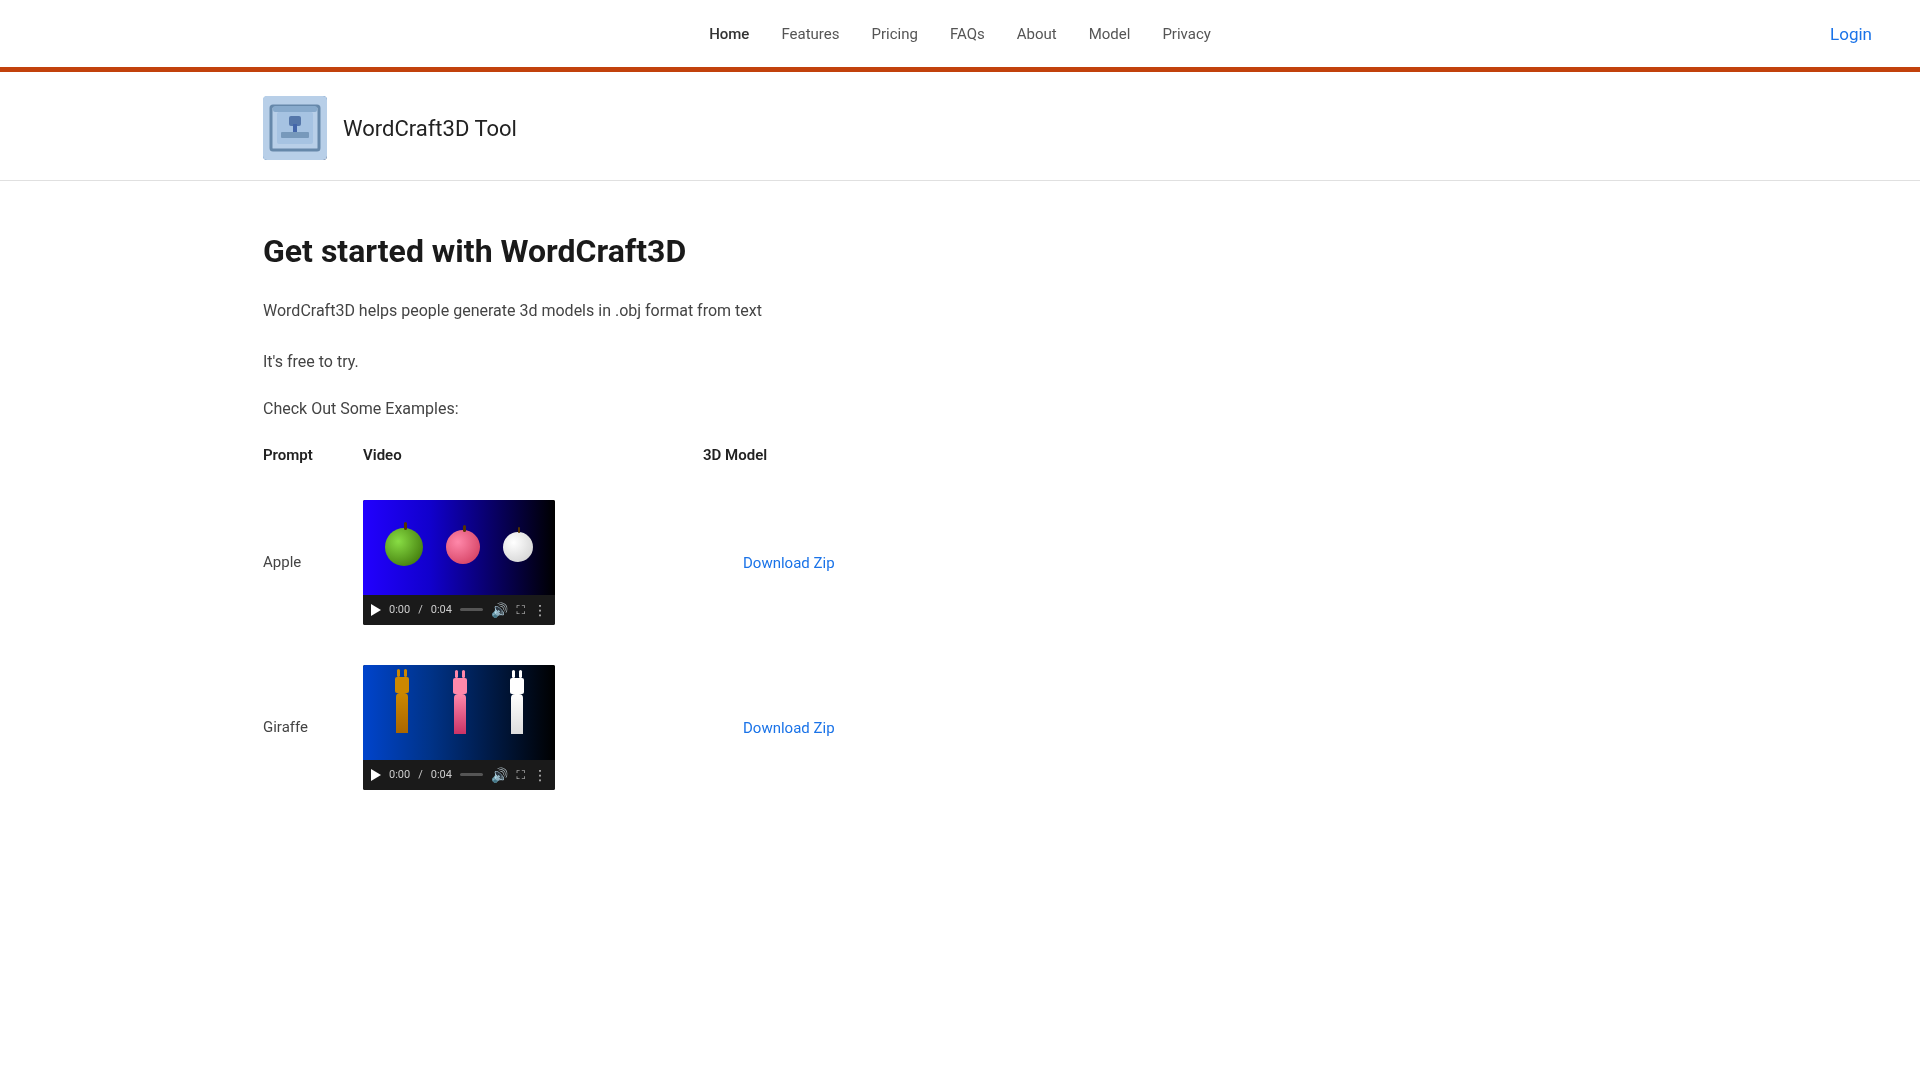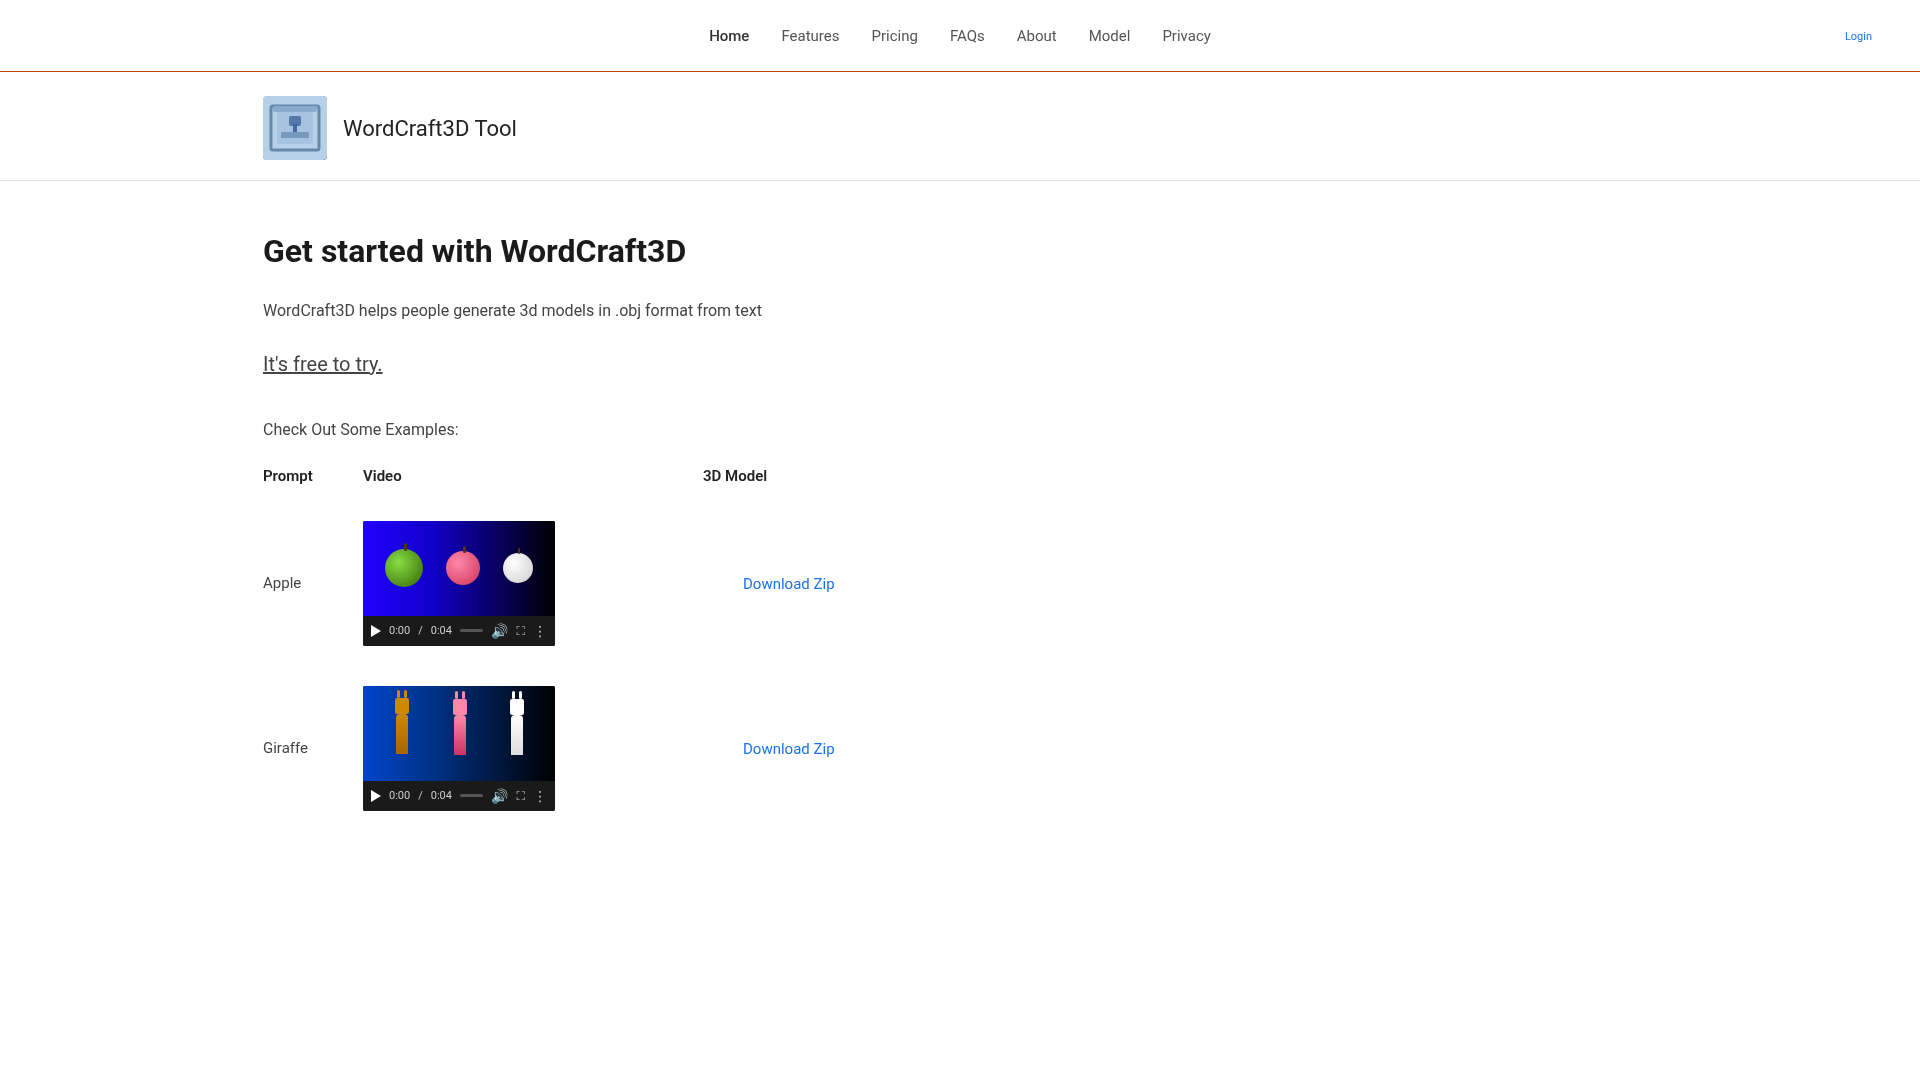--- a/index.html
+++ b/index.html
@@ -16,21 +16,21 @@
       width: 1920px;
       min-height: 1080px;
     }
 
     
     nav {
       display: flex;
       justify-content: center;
       align-items: center;
       height: 72px;
-      border-bottom: 1px solid #c2410c;
+      border-bottom: 5px solid #c2410c;
       position: relative;
     }
 
     .nav-links {
       display: flex;
       gap: 32px;
       align-items: center;
     }
 
     .nav-link {
@@ -45,21 +45,21 @@
       font-weight: 500;
     }
 
     .nav-login {
       position: absolute;
       right: 48px;
       top: 50%;
       transform: translateY(-50%);
       color: #1a73e8;
       text-decoration: none;
-      font-size: 11px;
+      font-size: 17px;
       cursor: pointer;
     }
 
     
     .brand-header {
       display: flex;
       align-items: center;
       gap: 16px;
       padding: 24px 0 20px 263px;
       border-bottom: 1px solid #e0e0e0;
@@ -98,24 +98,23 @@
     }
 
     .description-text {
       font-size: 16px;
       color: #444;
       margin-bottom: 28px;
       line-height: 1.6;
     }
 
     .free-text {
-      font-size: 20px;
+      font-size: 16px;
       color: #444;
-      margin-bottom: 44px;
-      text-decoration: underline;
+      margin-bottom: 28px;
     }
 
     .examples-heading {
       font-size: 16px;
       color: #444;
       margin-bottom: 28px;
     }
 
     
     .examples-table {

